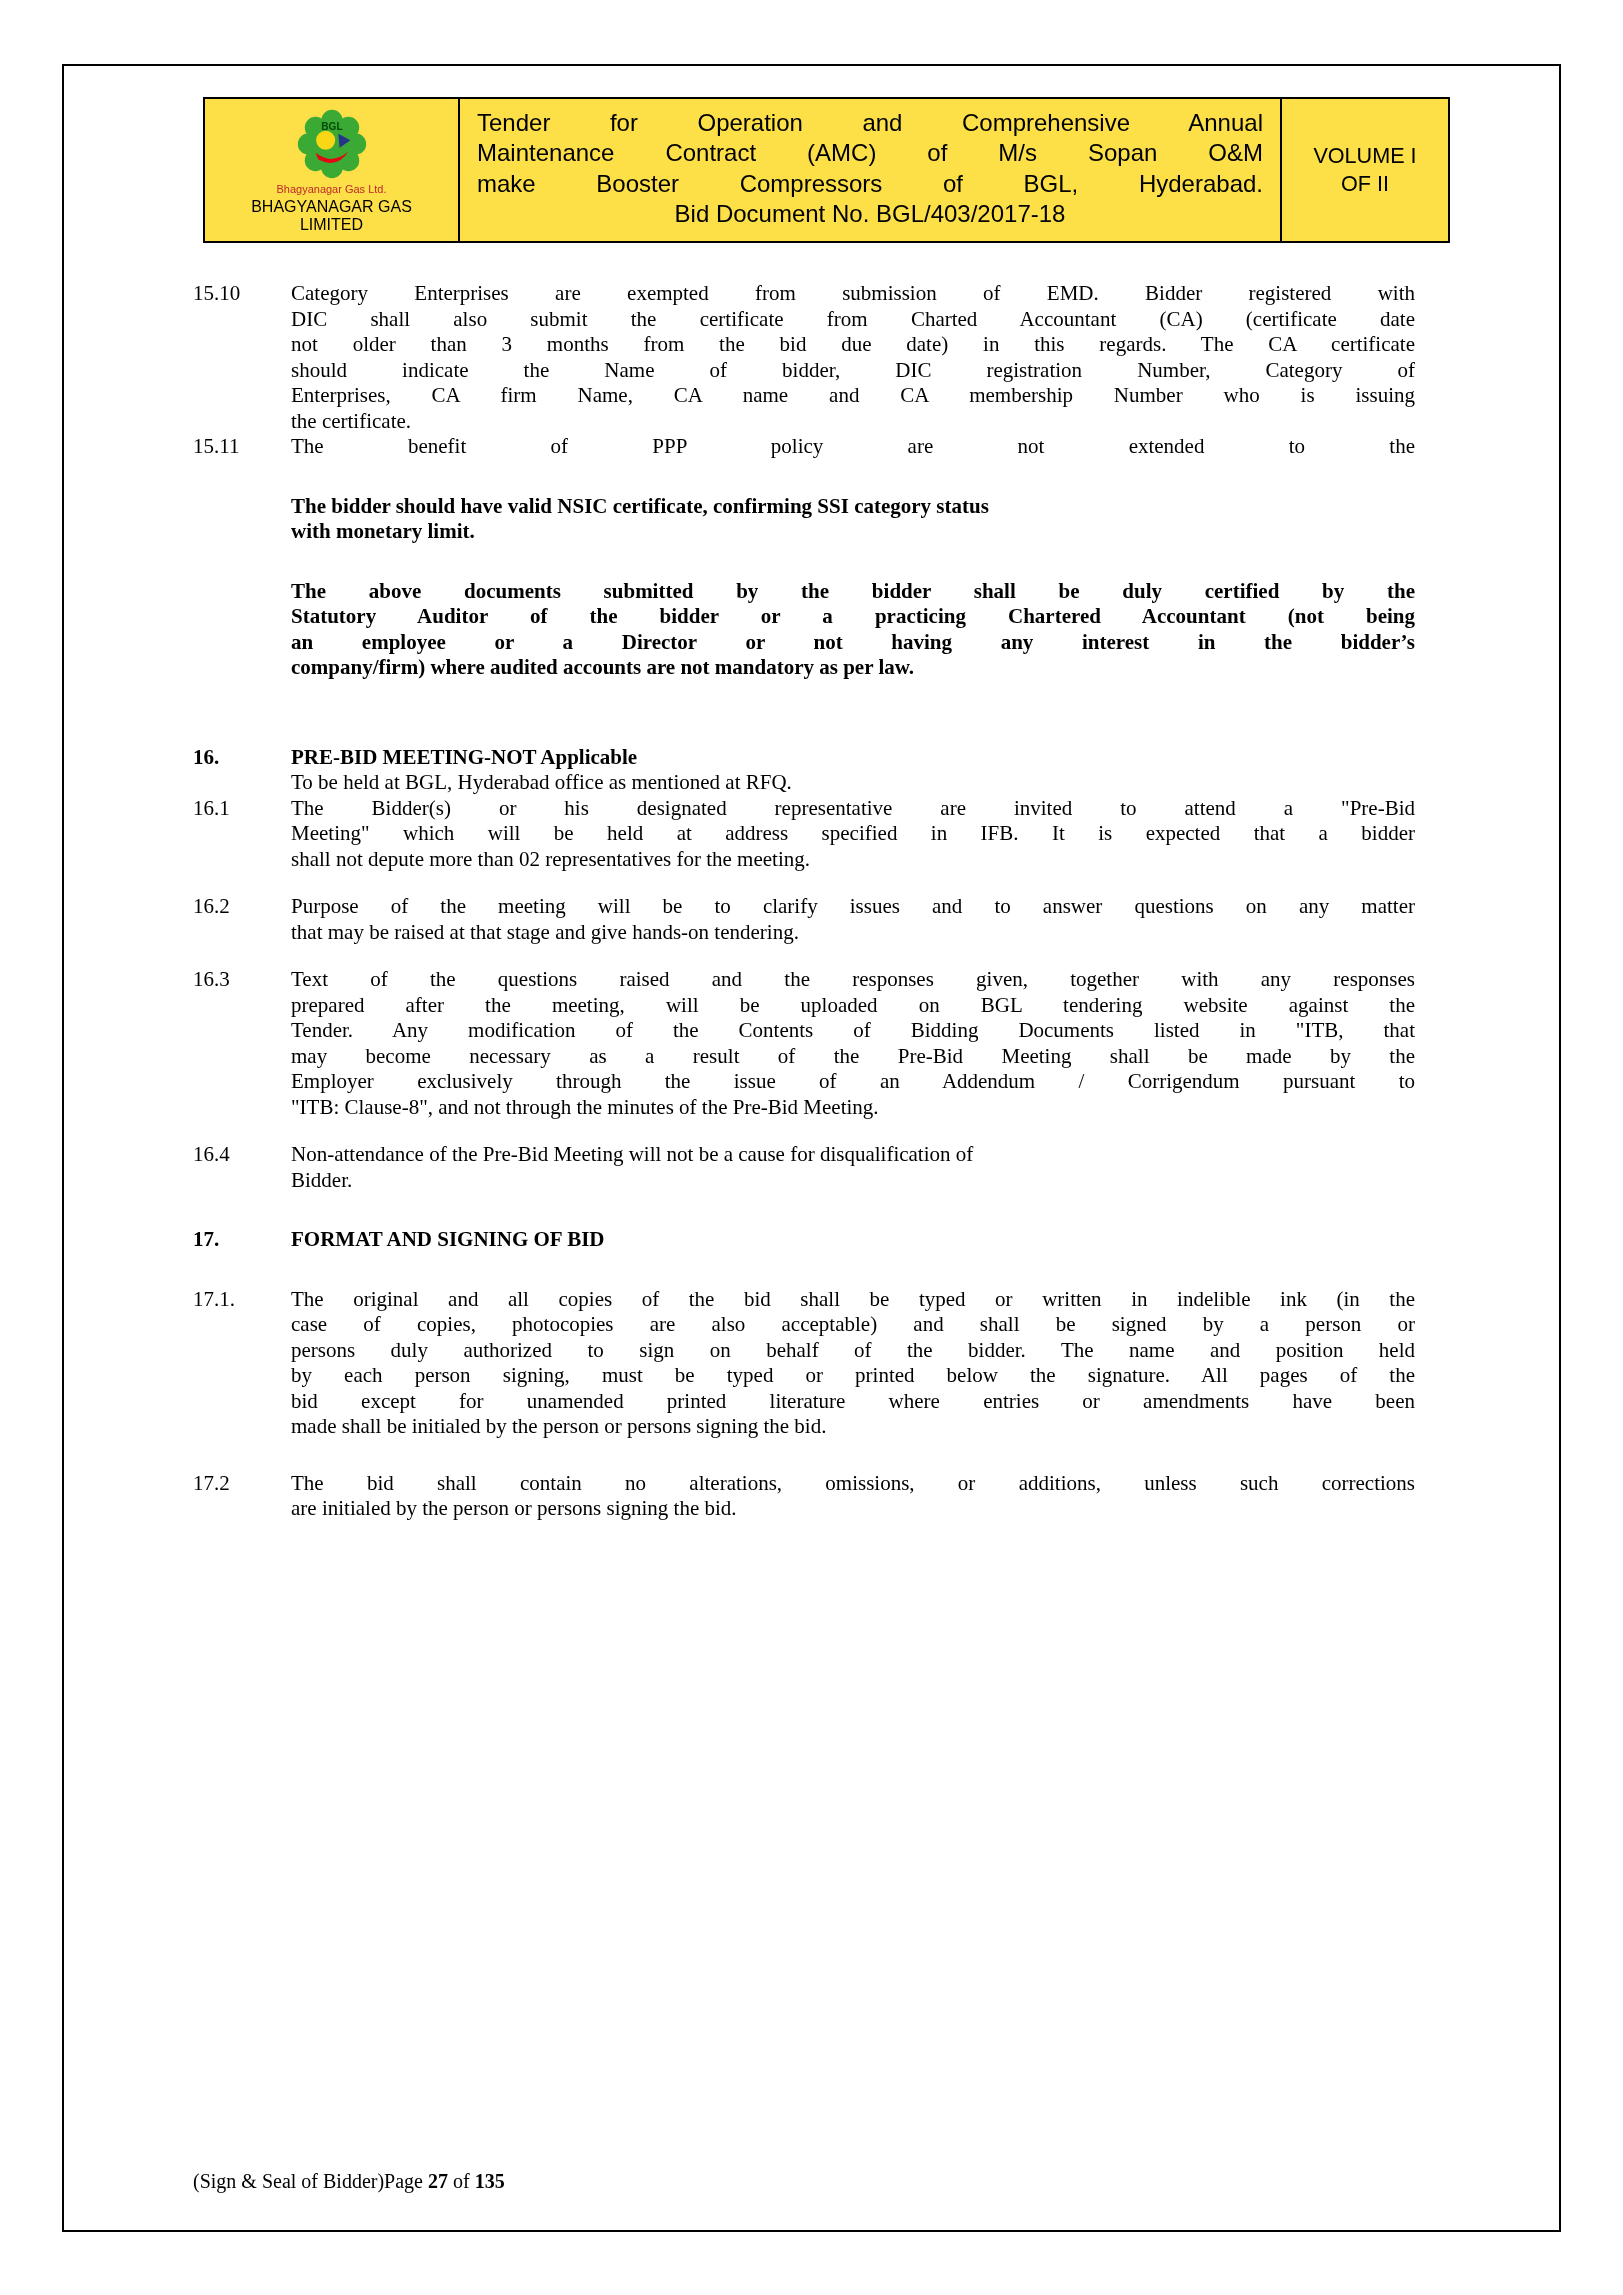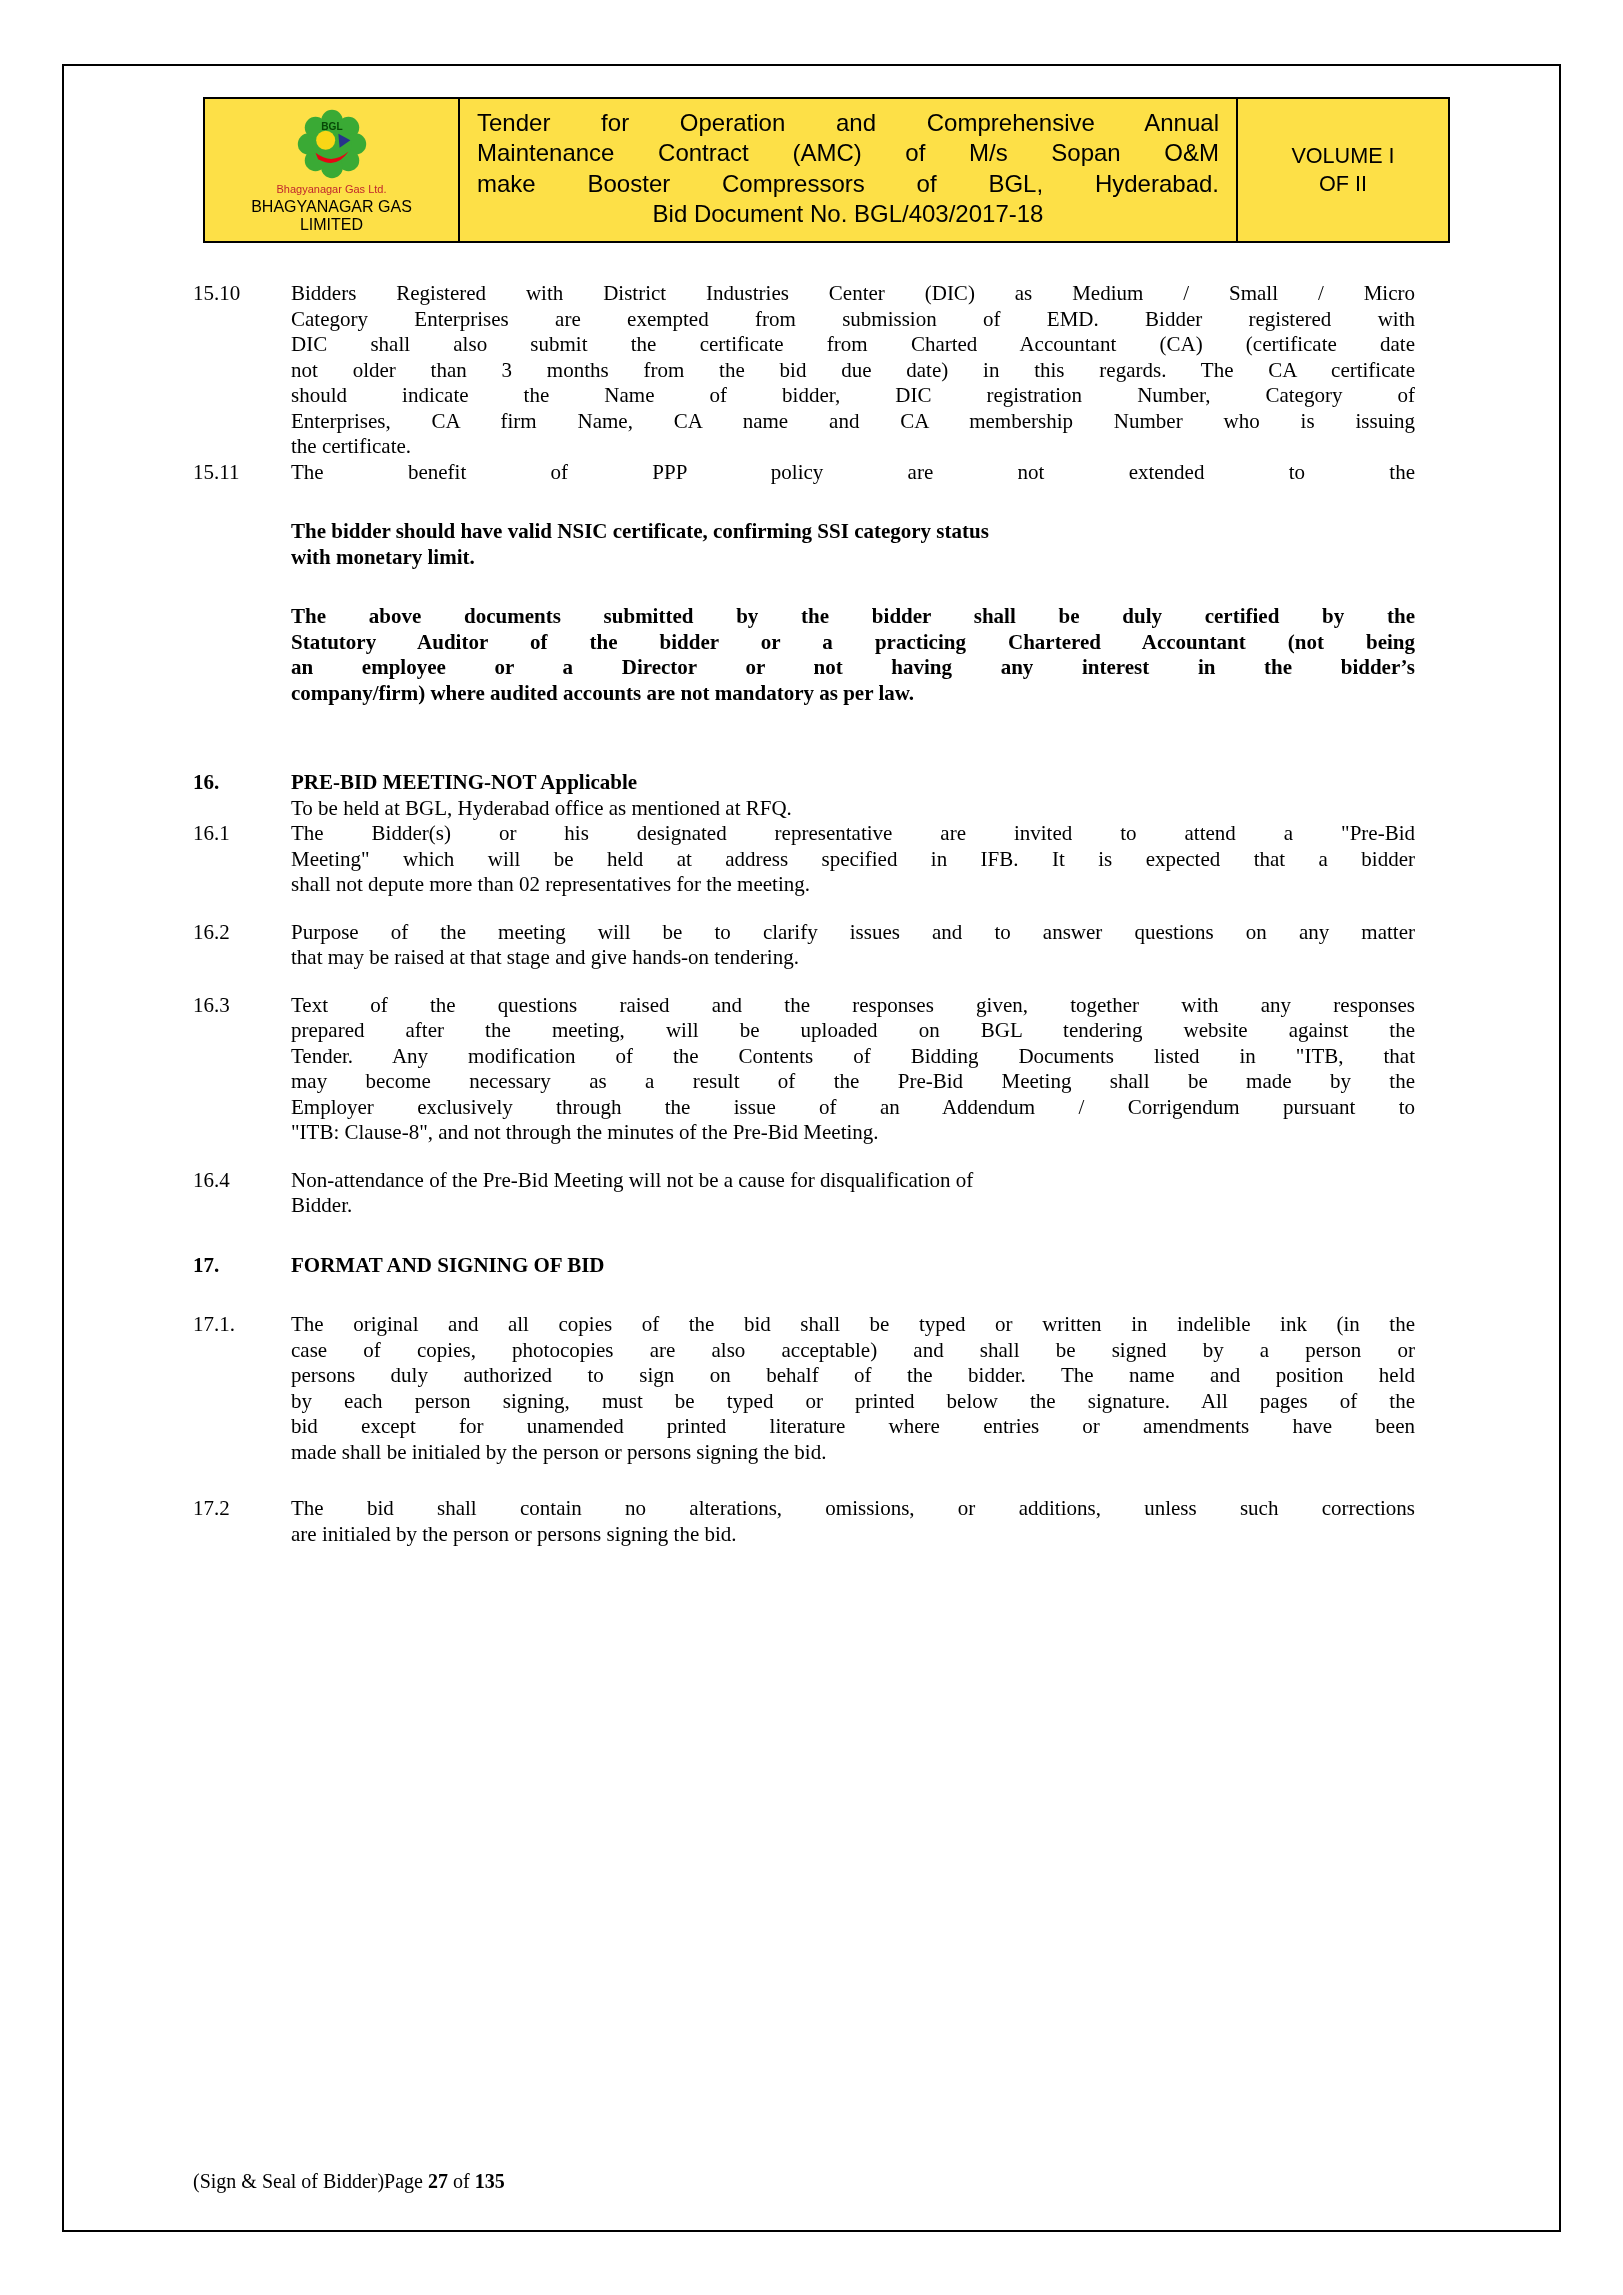--- a/index.html
+++ b/index.html
@@ -34,21 +34,21 @@
   .logo-caption { font-size: 11px; color: #c1272d; margin-top: 1.3px; }
   .org-name { font-size: 16px; color: #000; line-height: 1.15; margin-top: 3px; }
   .title-cell {
     flex: 1; padding: 9.2px 17px 6.5px 17px;
     font-family: "Liberation Sans", sans-serif;
     font-size: 24px; line-height: 1.26;
   }
   .title-line { text-align: justify; text-align-last: justify; }
   .title-sub { text-align: center; }
   .volume-cell {
-    width: 210px;
+    width: 166px;
     display: flex; flex-direction: column; align-items: center; justify-content: center;
     font-family: "Liberation Sans", sans-serif;
     font-size: 21.6px; line-height: 1.3; text-align: center;
   }
   
   .content {
     position: absolute; left: 193px; top: 281px;
     width: 1222px;
   }
   .para {
@@ -114,21 +114,20 @@
   <div class="cell volume-cell">
     <div>VOLUME I</div>
     <div>OF II</div>
   </div>
 
 </div>
 
 <div class="content">
     <div class="para">
       <span class="num">15.10</span>
-      <div class="line stretch">Bidders Registered with District Industries Center (DIC) as Medium / Small / Micro</div>
       <div class="line stretch">Category Enterprises are exempted from submission of EMD. Bidder registered with</div>
       <div class="line stretch">DIC shall also submit the certificate from Charted Accountant (CA) (certificate date</div>
       <div class="line stretch">not older than 3 months from the bid due date) in this regards. The CA certificate</div>
       <div class="line stretch">should indicate the Name of bidder, DIC registration Number, Category of</div>
       <div class="line stretch">Enterprises, CA firm Name, CA name and CA membership Number who is issuing</div>
       <div class="line">the certificate.</div>
     </div>
     <div class="para">
       <span class="num">15.11</span>
       <div class="line stretch">The benefit of PPP policy are not extended to the</div>

